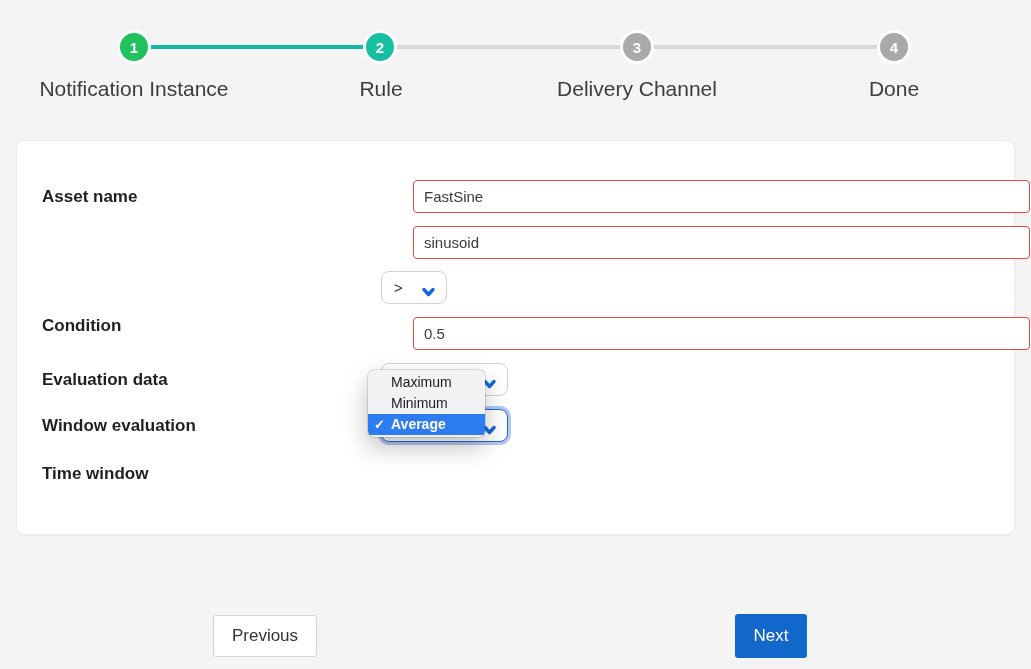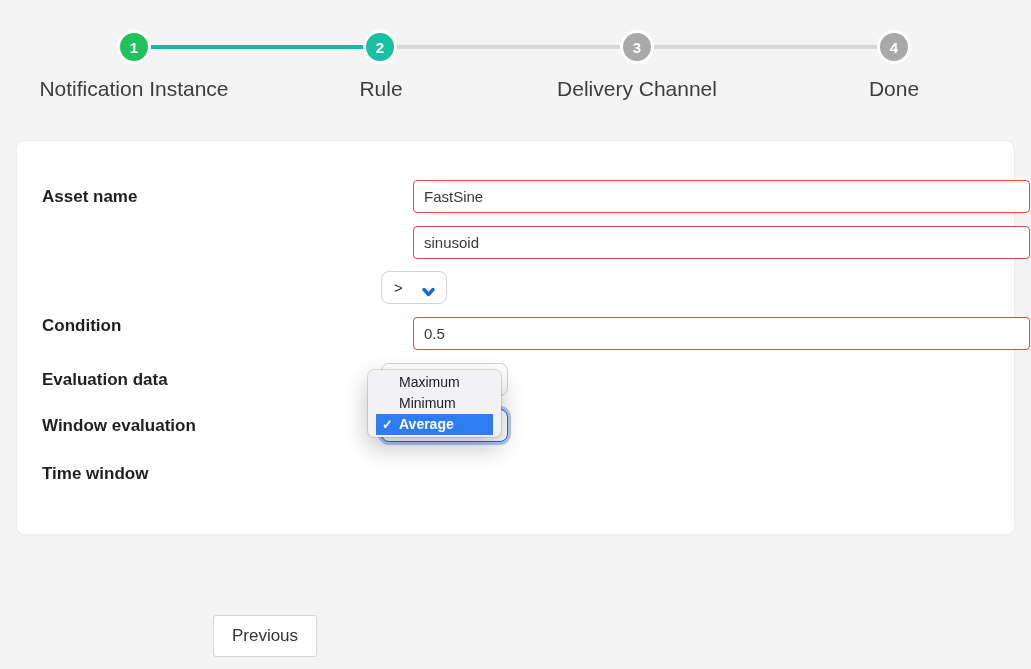--- a/index.html
+++ b/index.html
@@ -55,21 +55,21 @@
   .select-box .sel-value { font-size: 15px; color: #2b2b2b; margin-left: 12px; }
   .select-box .chev { position: absolute; right: 11px; top: 11px; }
   .select-box.focused {
     border: 1.5px solid #2566d8;
     box-shadow: 0 0 0 3px rgba(38,103,217,0.35);
   }
 
   
   .menu {
     position: absolute; left: 368px; top: 370px; width: 117px;
-    background: #f2f2f4; border-radius: 6px; padding: 2px 8px;
+    background: #f2f2f4; border-radius: 6px; padding: 2px 0;
     box-shadow: 0 0 0 1px rgba(0,0,0,0.12), 0 10px 24px rgba(0,0,0,0.25);
     z-index: 10; overflow: hidden;
   }
   .menu-item {
     height: 21px; line-height: 21px; font-size: 14px; color: #1c1c1e;
     padding-left: 23px; position: relative; white-space: nowrap;
   }
   .menu-item.selected { background: #2e7cf2; color: #ffffff; font-weight: 700; }
   .menu-item .check {
     position: absolute; left: 6px; top: 0; font-size: 13px; color: #ffffff;
@@ -153,14 +153,15 @@
   <div class="menu">
     <div class="menu-item">Maximum</div>
     <div class="menu-item">Minimum</div>
     <div class="menu-item selected">
       <span class="check">✓</span>
       <span>Average</span>
     </div>
   </div>
 
   <button class="btn btn-previous">Previous</button>
+  <button class="btn btn-next">Next</button>
 
 </div>
 
 </body></html>

